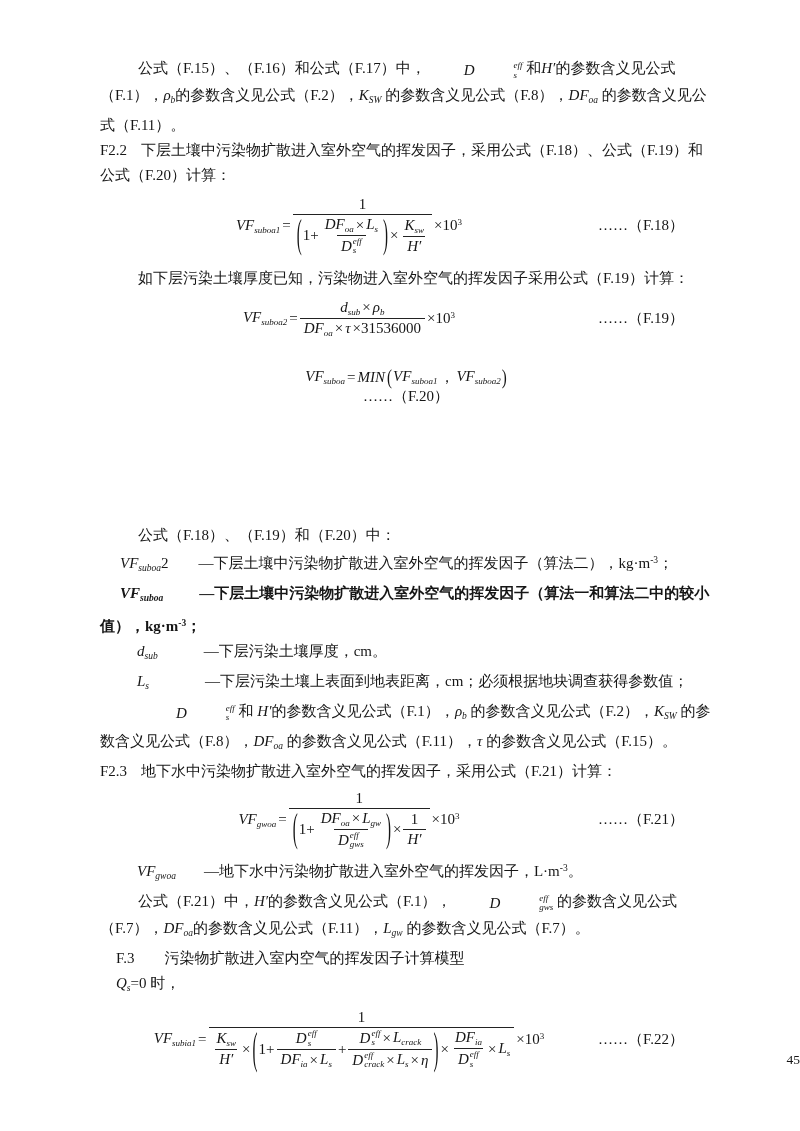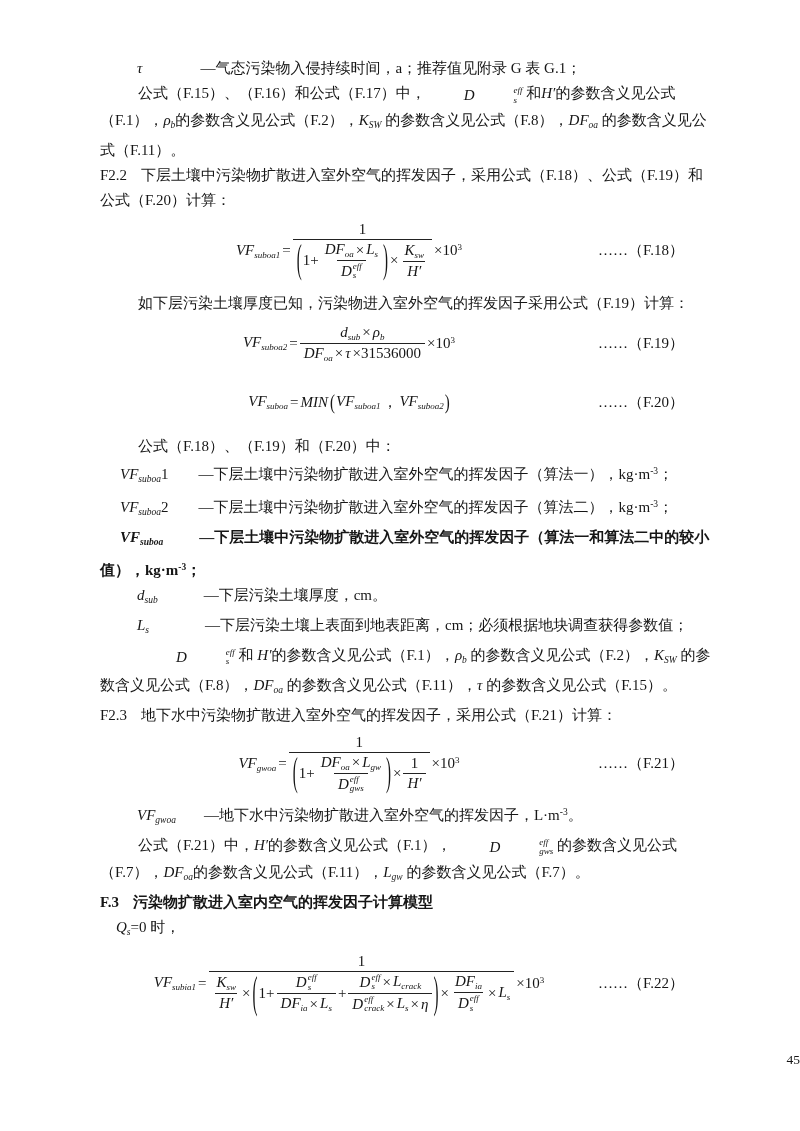--- a/index.html
+++ b/index.html
@@ -13,34 +13,34 @@
   .line{margin:0;line-height:25px;}
   .pd{padding-left:37px;}          
   .pv{padding-left:20px;}          
   .hang{text-indent:20px;font-weight:bold;}         
   .ind{text-indent:38px;}          
   .qs{padding-left:16px;}
   .bold-h{font-weight:bold;}
   
   .sg-t{white-space:pre-wrap;}
   .sg-i{font-style:italic;white-space:pre-wrap;}
-  .sg-b{font-weight:bold;white-space:pre-wrap;}
+  .sg-b{font-weight:normal;white-space:pre-wrap;margin-left:16px;}
   .sg-idn{font-style:italic;font-size:9.5px;vertical-align:-3px;}
   .sg-up{font-size:9.5px;vertical-align:5px;}
   .sg-gap{display:inline-block;}
   .sg-ss{display:inline-flex;align-items:center;vertical-align:-2px;}
   .sg-ss .base{font-style:italic;}
   .sg-ss .stk{display:inline-flex;flex-direction:column;align-items:flex-start;font-size:9px;line-height:1.05;font-style:italic;margin-left:1px;}
   
   .eqline{display:flex;align-items:center;}
   .eq{flex:1;display:flex;justify-content:center;align-items:center;}
   .eqno{flex:0 0 114px;text-align:left;white-space:nowrap;}
   .m18{margin:8px 0 10px;}
   .m19{margin:8px 0 8px;}
-  .m20{margin:30px 0 22px;}
+  .m20{margin:30px 0 22px;flex-direction:column;}
   .m21{margin:6px 0 6px;}
   .m22{margin:8px 0 10px;}
   .mrow{display:inline-flex;align-items:center;white-space:nowrap;}
   .mrow>*{margin:0 1px;}
   .mt{white-space:pre;font-style:normal;}
   .mv{white-space:pre;font-style:italic;text-align:center;}
   .vdn{font-size:9px;vertical-align:-3px;font-style:italic;}
   .vup{font-size:9px;vertical-align:5px;font-style:normal;}
   .mfrac{display:inline-flex;flex-direction:column;align-items:center;}
   .mfrac>.num{padding:0 3px 1px;}
@@ -50,21 +50,20 @@
   .mss>.stk{display:inline-flex;flex-direction:column;align-items:flex-start;font-size:9px;line-height:1.05;font-style:italic;margin-left:1px;}
   .mpar{display:inline-flex;align-items:center;}
   .mpar>.par{display:inline-block;font-weight:300;transform-origin:center;padding:0;}
   .pageno{position:absolute;left:0;right:0;top:1052px;text-align:right;font-size:13.5px;}
 </style>
 </head>
 <body>
 
 <div class="page">
 
-  <p class="line pd"><span class="sg-i">τ</span><span class="sg-gap" style="width: 58px;"></span><span class="sg-t">—气态污染物入侵持续时间，a；推荐值见附录 G 表 G.1；</span></p>
 
   <p class="line ind"><span class="sg-t">公式（F.15）、（F.16）和公式（F.17）中，</span><span class="sg-ss">
         <span class="base">D</span>
         <span class="stk">
           <span>eff</span>
           <span>s</span>
         </span>
       </span><span class="sg-t"> 和</span><span class="sg-i">H′</span><span class="sg-t">的参数含义见公式（F.1），</span><span class="sg-i">ρ</span><span class="sg-idn">b</span><span class="sg-t">的参数含义见公式（F.2），</span><span class="sg-i">K</span><span class="sg-idn">SW</span><span class="sg-t"> 的参数含义见公式（F.8），</span><span class="sg-i">DF</span><span class="sg-idn">oa</span><span class="sg-t"> 的参数含义见公式（F.11）。</span></p>
   <p class="line"><span class="sg-t">F2.2</span><span class="sg-gap" style="width: 14px;"></span><span class="sg-t">下层土壤中污染物扩散进入室外空气的挥发因子，采用公式（F.18）、公式（F.19）和公式（F.20）计算：</span></p>
 
@@ -158,21 +157,20 @@
               <span class="mv">VF<span class="vdn">suboa2</span></span>
             </span>
             <span class="par" style="transform: scaleY(1.4);">)</span>
           </span>
         </span>
       </span>
     <span class="eqno">……（F.20）</span>
   </div>
 
   <p class="line ind"><span class="sg-t">公式（F.18）、（F.19）和（F.20）中：</span></p>
-  <p class="line pv"><span class="sg-i">VF</span><span class="sg-idn">suboa</span><span class="sg-t">1</span><span class="sg-gap" style="width: 30px;"></span><span class="sg-t">—下层土壤中污染物扩散进入室外空气的挥发因子（算法一），kg·m</span><span class="sg-up">-3</span><span class="sg-t">；</span></p>
   <p class="line pv"><span class="sg-i">VF</span><span class="sg-idn">suboa</span><span class="sg-t">2</span><span class="sg-gap" style="width: 30px;"></span><span class="sg-t">—下层土壤中污染物扩散进入室外空气的挥发因子（算法二），kg·m</span><span class="sg-up">-3</span><span class="sg-t">；</span></p>
   <p class="line hang"><span class="sg-i">VF</span><span class="sg-idn">suboa</span><span class="sg-gap" style="width: 36px;"></span><span class="sg-t">—下层土壤中污染物扩散进入室外空气的挥发因子（算法一和算法二中的较小值），kg·m</span><span class="sg-up">-3</span><span class="sg-t">；</span></p>
   <p class="line pd"><span class="sg-i">d</span><span class="sg-idn">sub</span><span class="sg-gap" style="width: 46px;"></span><span class="sg-t">—下层污染土壤厚度，cm。</span></p>
   <p class="line pd"><span class="sg-i">L</span><span class="sg-idn">s</span><span class="sg-gap" style="width: 56px;"></span><span class="sg-t">—下层污染土壤上表面到地表距离，cm；必须根据地块调查获得参数值；</span></p>
 
   <p class="line ind"><span class="sg-ss">
         <span class="base">D</span>
         <span class="stk">
           <span>eff</span>
           <span>s</span>

